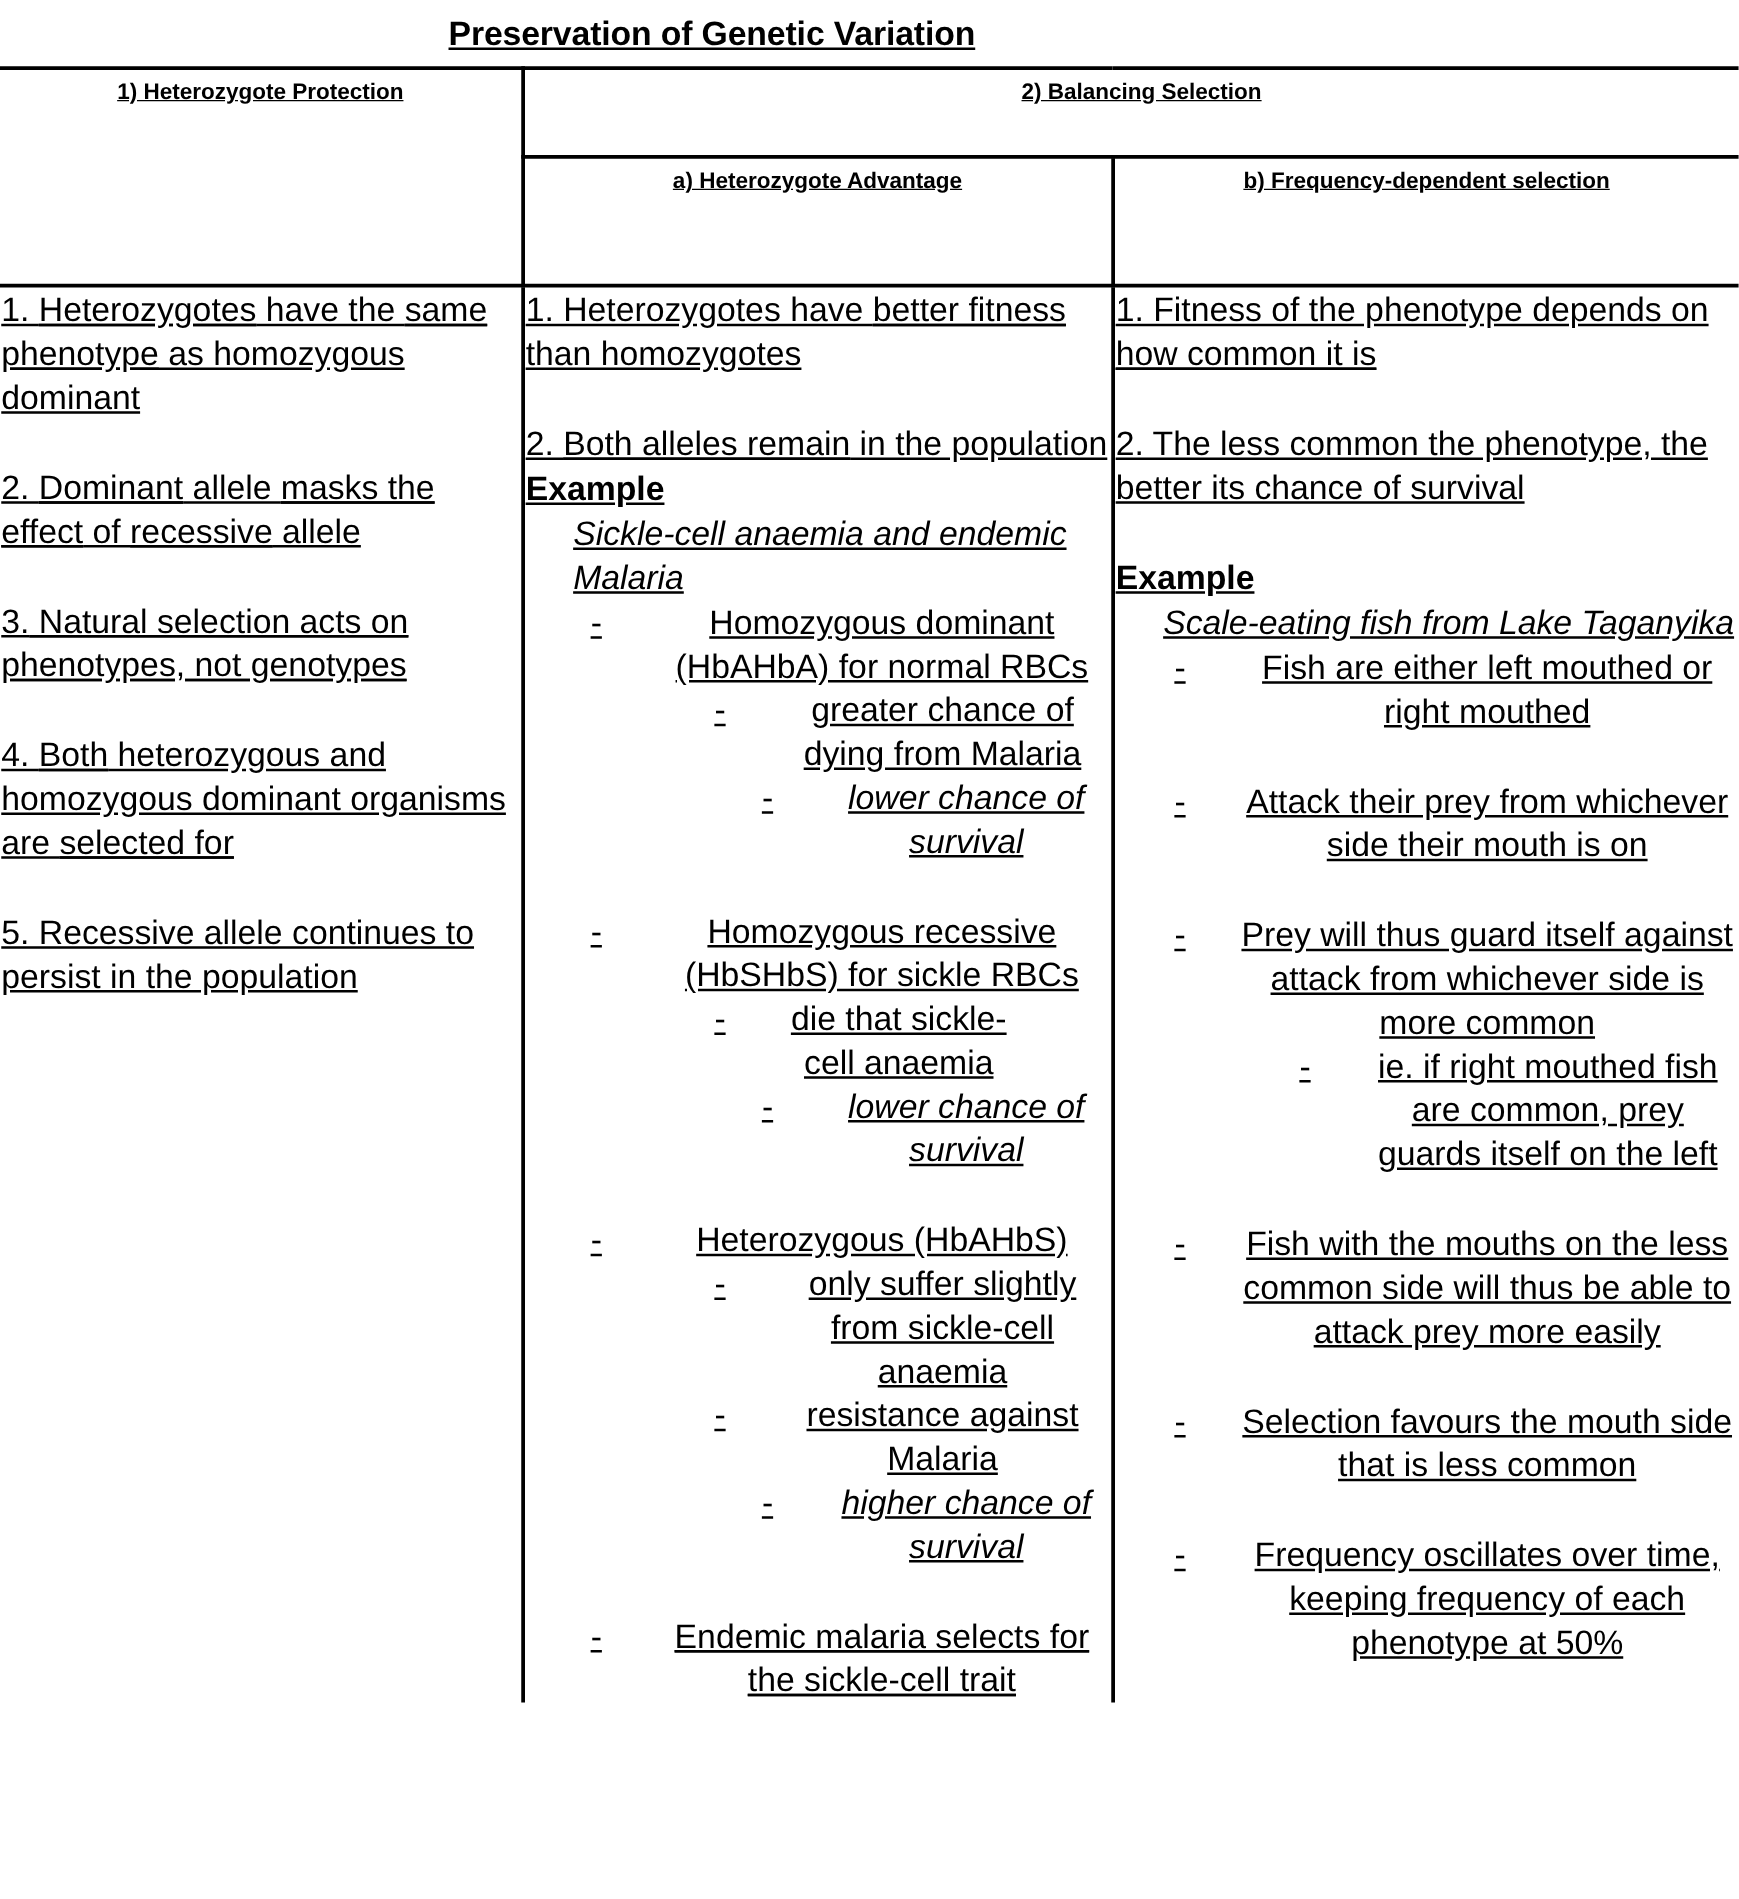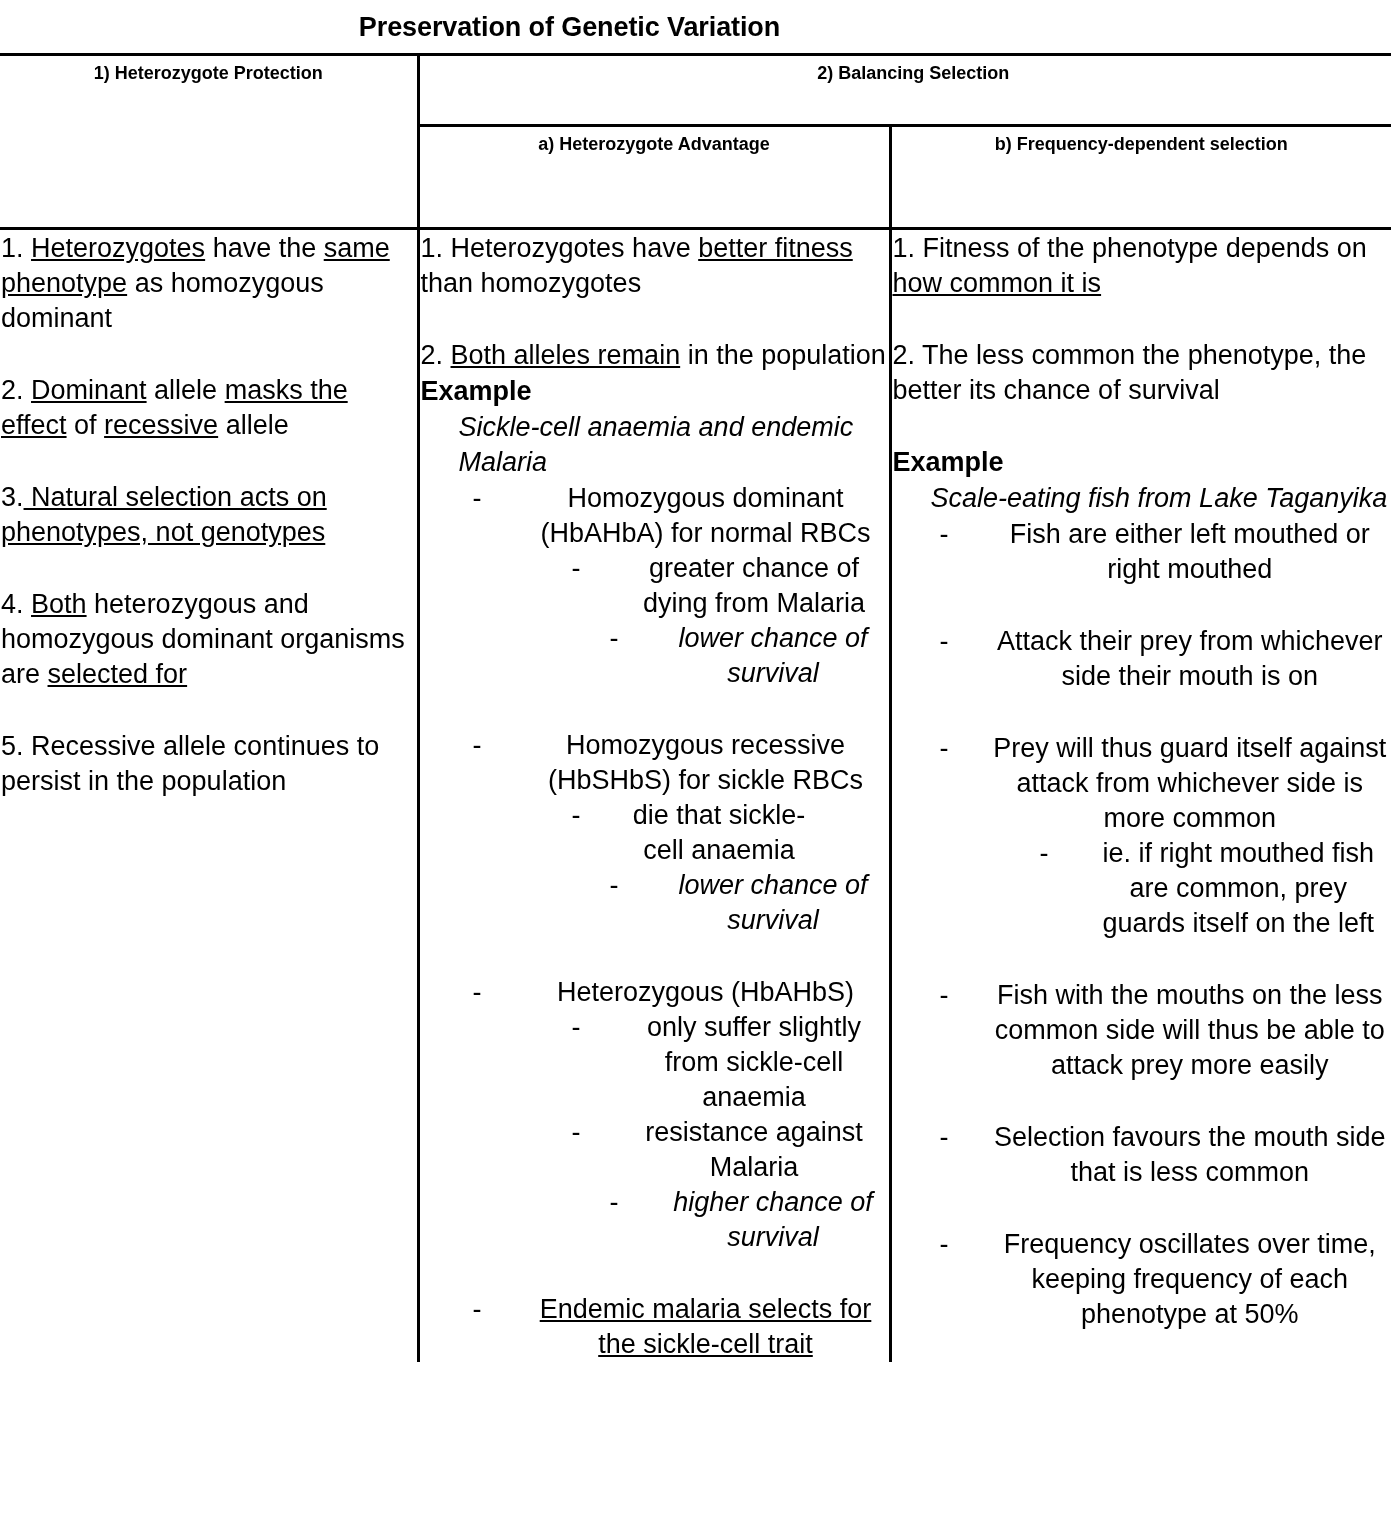--- a/index.html
+++ b/index.html
@@ -13,20 +13,21 @@
     font-family: "Liberation Sans", sans-serif;
     color: #000000;
     overflow: hidden;
   }
 
   .page {
     position: relative;
     width: 1139px;
     height: 1519px;
     box-sizing: border-box;
+    text-decoration: underline;
   }
 
   
   .doc-title {
     text-align: center;
     font-size: 27px;
     font-weight: bold;
     line-height: 34px;
     padding-top: 10px;
     letter-spacing: -0.1px;

